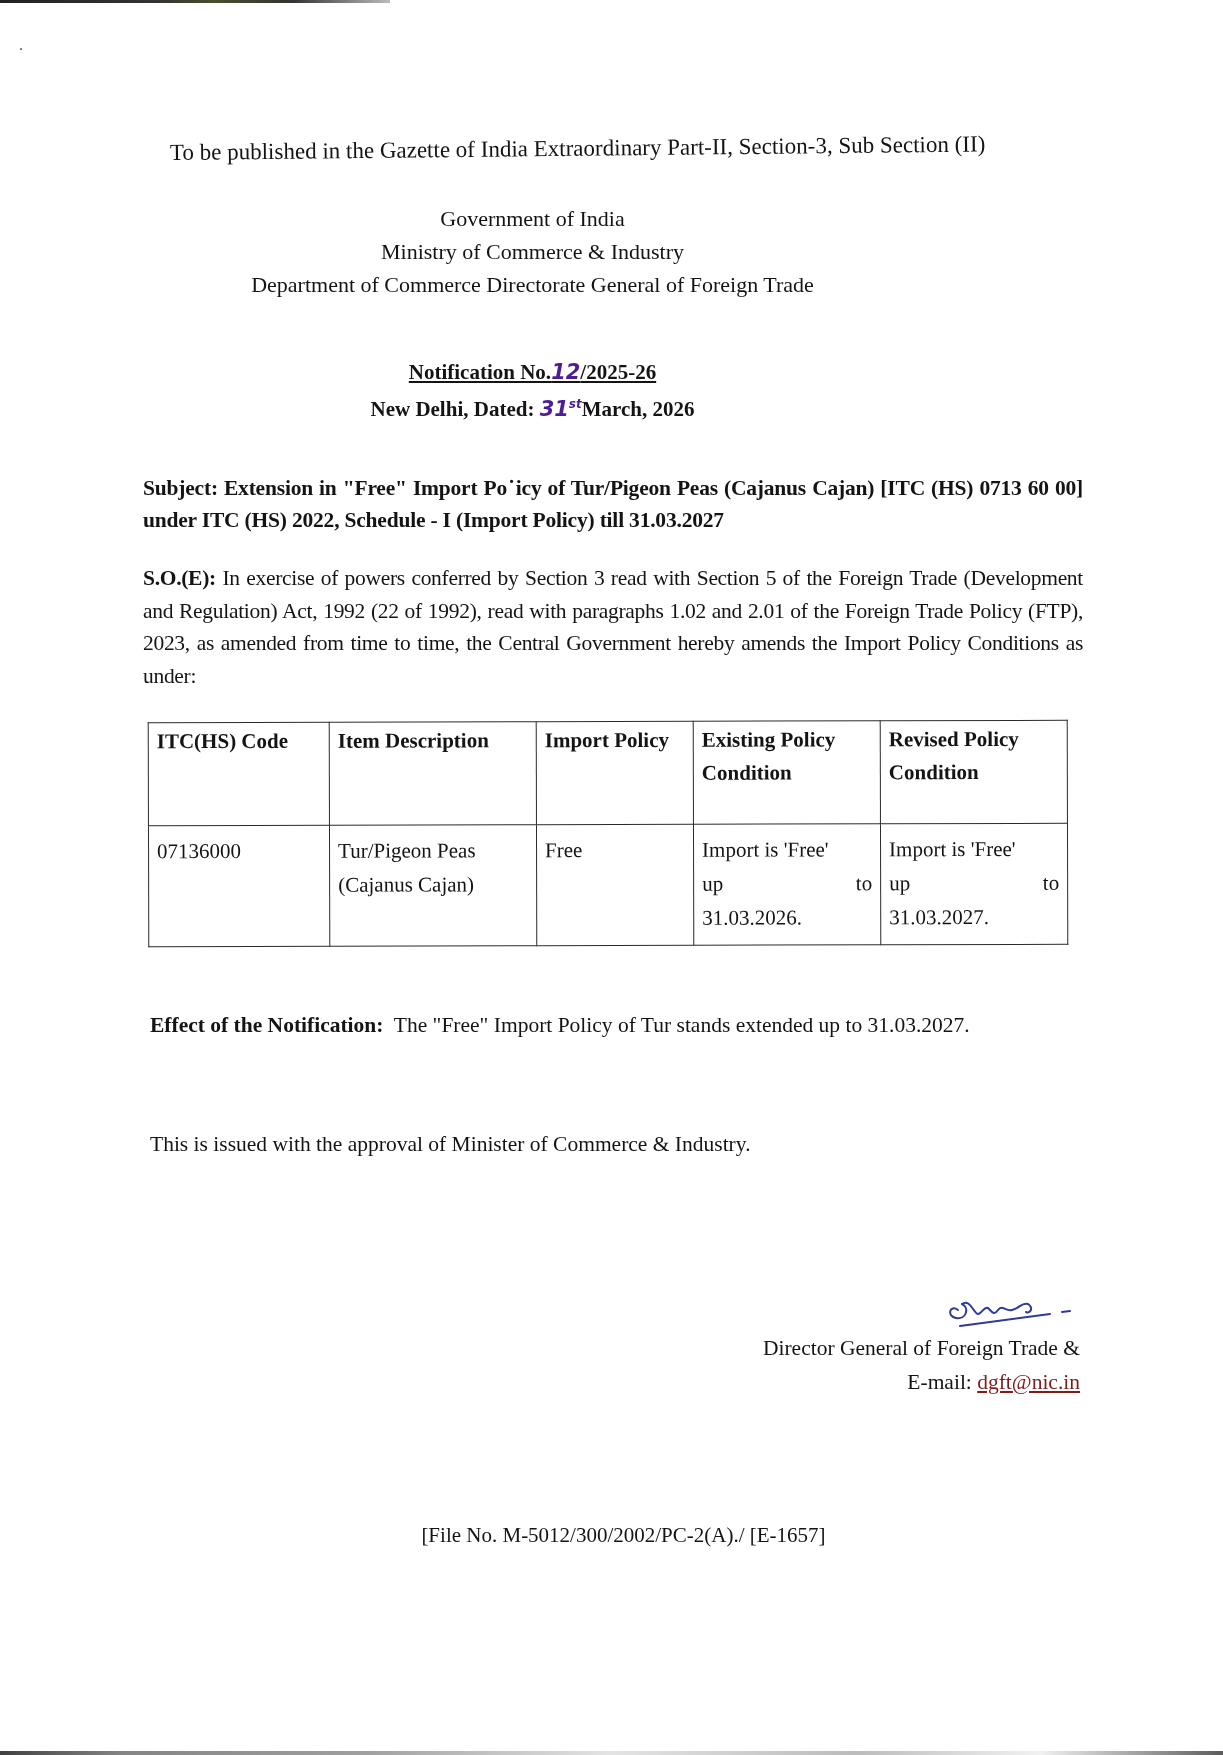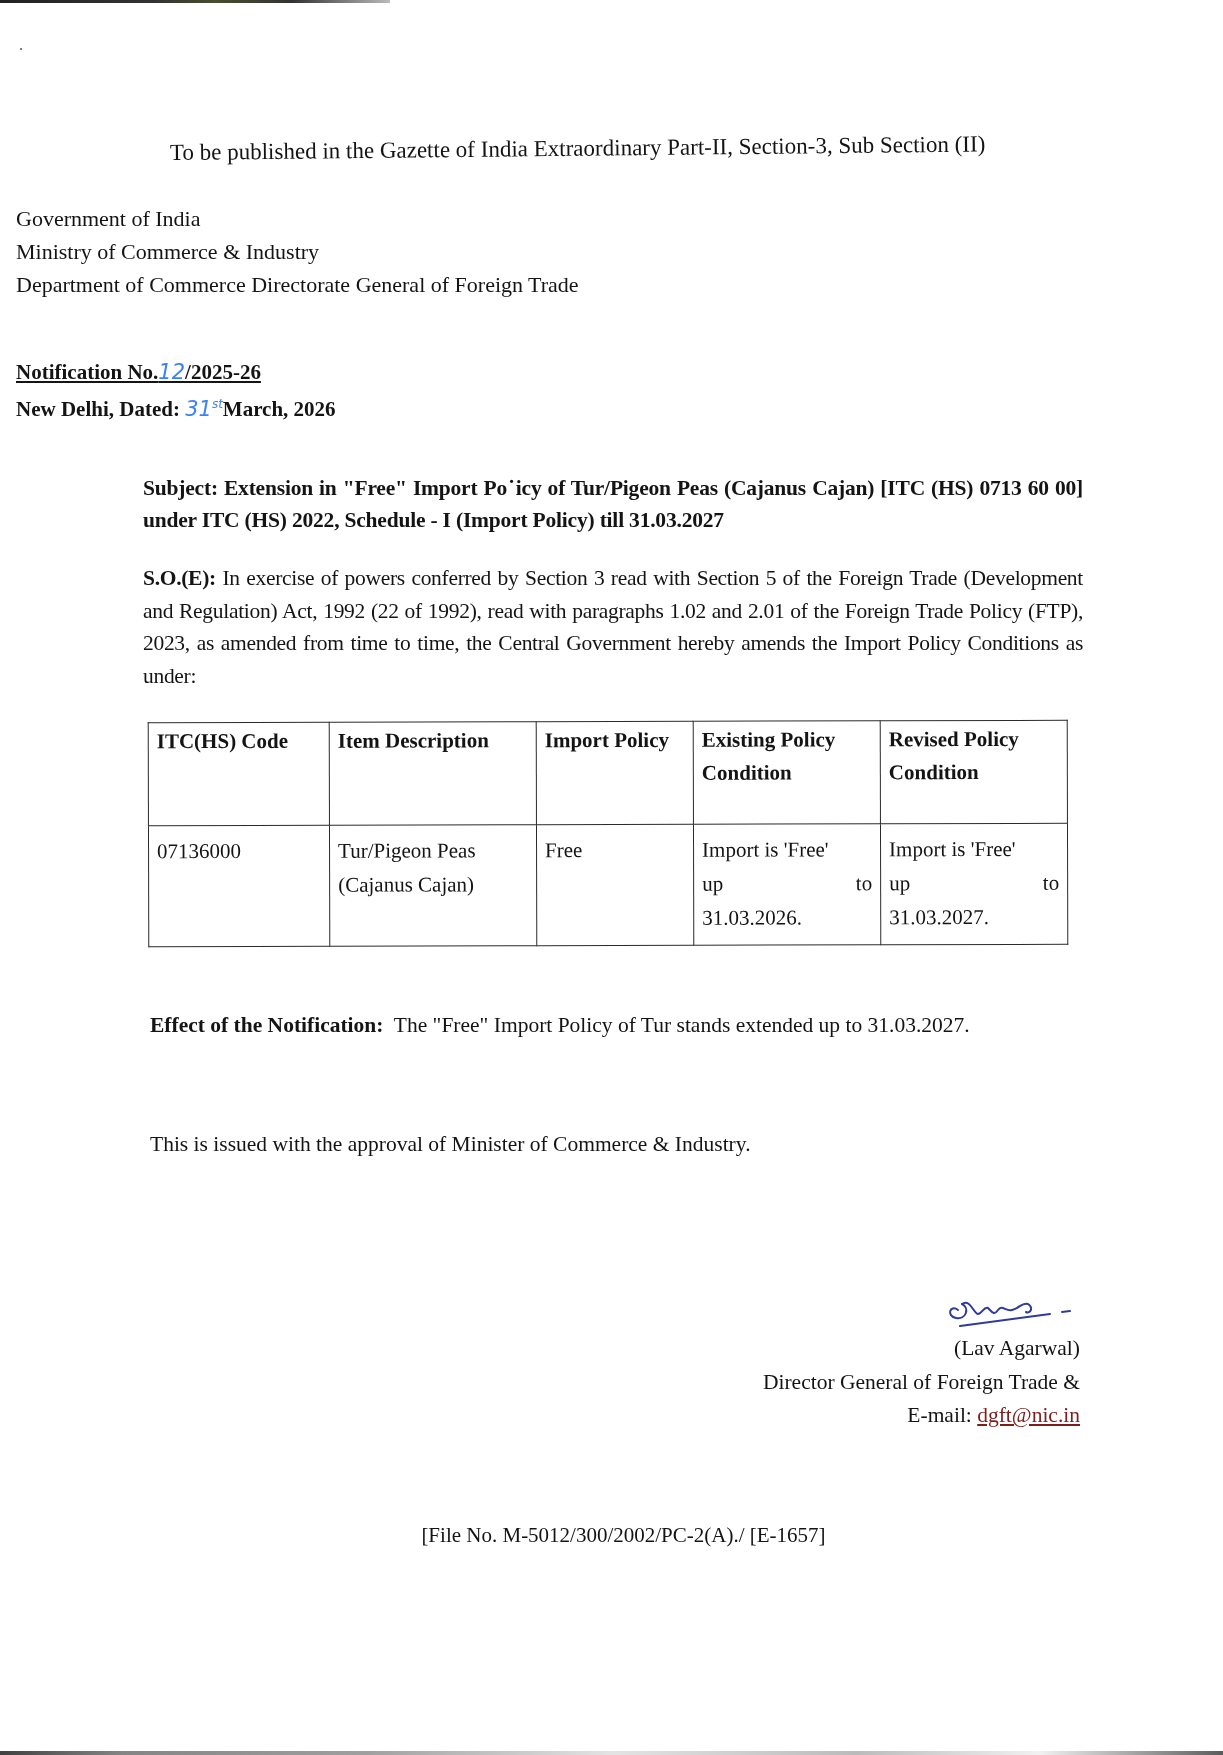--- a/index.html
+++ b/index.html
@@ -18,25 +18,25 @@
     }
     .scan-edge-bottom {
       position: absolute; left: 0; bottom: 0; width: 1223px; height: 4px;
       background: linear-gradient(90deg, #111 0%, #666 10%, #888 30%, #ddd 50%, #aaa 70%, #eee 85%, #333 100%);
       opacity: 0.8;
     }
     .speck { position: absolute; width: 2px; height: 2px; background: #555; border-radius: 1px; }
 
     .line { position: absolute; white-space: nowrap; }
     .gazette { left: 170px; top: 140px; font-size: 23px; transform: rotate(-0.6deg); transform-origin: left center; }
-    .center-block { position: absolute; left: 16px; width: 1065px; font-size: 22px; line-height: 33px; }
+    .center-block { position: absolute; left: 0; width: 1065px; text-align: center; font-size: 22px; line-height: 33px; }
     .gov-block { top: 202px; }
     .notif-block { top: 356px; font-weight: bold; font-size: 21px; line-height: 32px; }
     .notif-title { text-decoration: underline; }
-    .hand { color: #3b82f6; font-family: "DejaVu Sans", sans-serif; font-weight: normal; font-style: italic; }
+    .hand { color: #4c1d95; font-family: "DejaVu Sans", sans-serif; font-weight: bold; font-style: italic; }
     .hand-sup { font-size: 12px; vertical-align: super; }
 
     .subject {
       position: absolute; left: 143px; top: 472px; width: 940px;
       font-size: 21.5px; font-weight: bold; line-height: 32px;
       text-align: justify; letter-spacing: -0.2px;
     }
     .so {
       position: absolute; left: 143px; top: 562px; width: 940px;
       font-size: 21.5px; line-height: 32.5px; text-align: justify;
@@ -142,20 +142,19 @@
 <svg class="signature" viewBox="0 0 140 50">
   <g fill="none" stroke="#2f3b9a" stroke-width="2" stroke-linecap="round">
     <path d="M18 26 C10 20, 6 32, 16 34 C26 36, 30 24, 22 20"></path>
     <path d="M22 20 C30 14, 34 30, 38 30 C42 30, 44 22, 48 24 C52 28, 54 32, 58 26 C62 20, 66 28, 72 26 C80 24, 82 18, 88 20 C94 24, 90 30, 86 28"></path>
     <path d="M20 42 C50 38, 80 34, 110 30"></path>
     <path d="M122 28 L130 27"></path>
   </g>
 </svg>
 
 <div class="sig-block">
-  <div>(Lav Agarwal)</div>
   <div>Director General of Foreign Trade &amp;</div>
   <div><span>E-mail: </span><a class="email-link">dgft@nic.in</a></div>
 </div>
 
 <div class="line file-no">[File No. M-5012/300/2002/PC-2(A)./ [E-1657]</div>
 
 <div class="scan-edge-bottom"></div>
 
 </body></html>

